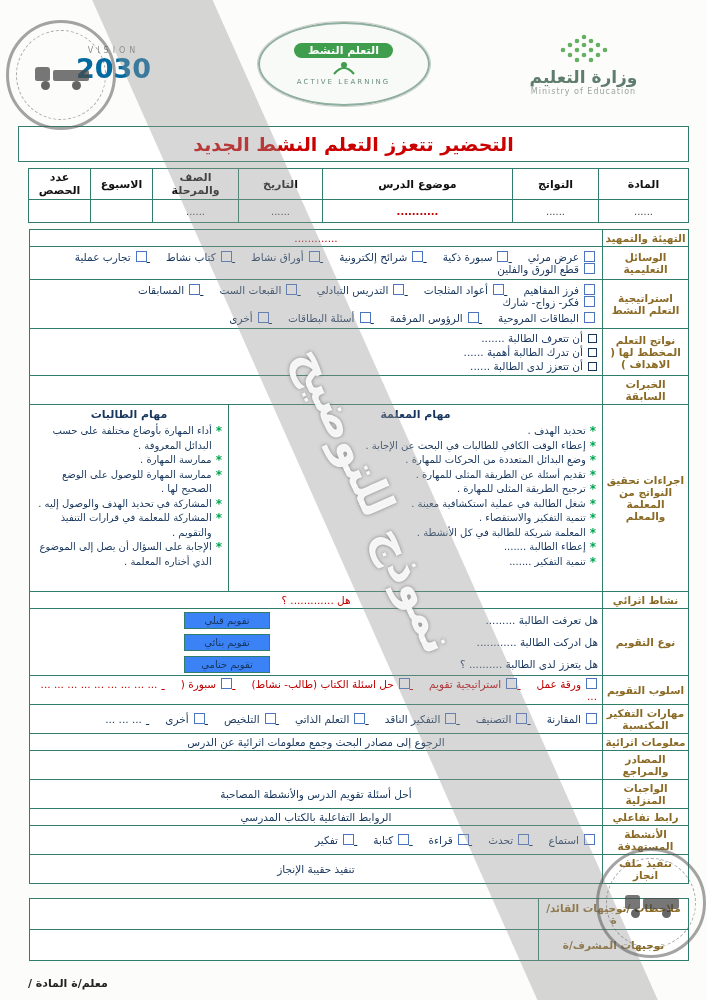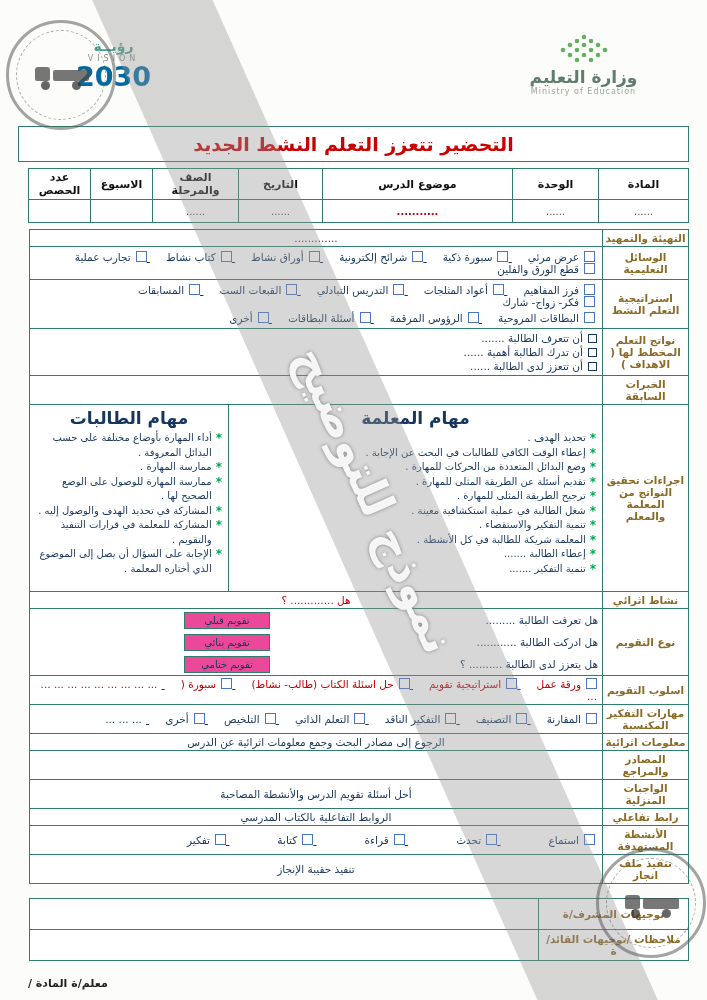--- a/index.html
+++ b/index.html
@@ -33,36 +33,36 @@
 
   .main{font-size:10.5px;}
   .main .lbl{width:86px;color:#8a6a25;font-weight:bold;text-align:center;font-size:10.5px;padding:2px 2px;}
   .main td.val{text-align:right;}
   .center{text-align:center !important;}
   .red{color:#c00000;}
 
   .box{display:inline-block;width:9px;height:9px;border:1.4px solid #4a73c0;margin-left:5px;vertical-align:-1px;background:#fff;}
   .chk-item{display:inline-block;margin-left:16px;white-space:nowrap;}
   .checks{padding:2px 2px;text-decoration:underline;}
-  .checks.wide .chk-item{margin-left:48px;}
+  .checks.wide .chk-item{margin-left:16px;}
   .o-item{padding:1px 0;}
   .o-item .box{width:7px;height:7px;border-color:#17365d;}
 
   .p0{padding:0 !important;}
   .proc{display:flex;min-height:186px;align-items:stretch;}
   .proc-col{padding:2px 6px;font-size:10px;}
   .proc-col.teacher{width:66%;border-left:1.5px solid #2f7d6a;}
   .proc-col.students{width:34%;}
-  .proc-h{font-weight:bold;text-align:center;padding:1px 0 3px;font-size:17px;}
+  .proc-h{font-weight:bold;text-align:center;padding:1px 0 3px;font-size:11px;}
   .pi{display:flex;align-items:flex-start;line-height:1.45;}
   .star{color:#00a651;font-weight:bold;margin-left:4px;font-size:12px;line-height:1.2;}
 
   .ev-line{display:flex;align-items:center;padding:2px 4px;height:18px;}
   .ev-line .q{flex:1;}
-  .ev-line .tag{width:84px;border:1px solid #2f7d6a;text-align:center;font-size:10px;height:15px;line-height:15px;margin-left:150px;background:#ec4899;}
+  .ev-line .tag{width:84px;border:1px solid #2f7d6a;text-align:center;font-size:10px;height:15px;line-height:15px;margin-left:150px;background:#3b82f6;}
 
   .dots-tail{margin-right:4px;}
 
   .notes .lbl{width:150px;color:#8a6a25;font-weight:bold;text-align:center;font-size:10.5px;}
   .notes td{height:26px;}
 
   .footer{margin:16px 20px 0;text-align:left;font-size:11px;font-weight:bold;color:#222;
           padding-left:8px;direction:rtl;}
   .footer span{float:left;}
 
@@ -127,44 +127,51 @@
             <circle cx="35" cy="22" r="2.3"></circle>
             <circle cx="49" cy="22" r="2.3"></circle>
           <circle cx="28" cy="27" r="2.3"></circle>
             <circle cx="42" cy="27" r="2.3"></circle>
         </g>
       </svg>
       <div class="m-name">وزارة التعليم</div>
       <div class="m-sub">Ministry of Education</div>
     </div>
 
+    <div class="oval">
+      <div class="ribbon">التعلم النشط</div>
+      <svg width="26" height="16">
+        <path d="M3 14 Q13 2 23 14" stroke="#3f9e4d" fill="none" stroke-width="2"></path>
+        <circle cx="13" cy="5" r="3" fill="#3f9e4d"></circle>
+      </svg>
+      <div class="al-sub">ACTIVE LEARNING</div>
+    </div>
 
     <div class="vision">
-      <div class="v-ar">رؤيــة</div>
       <div class="v-en">VISION</div>
       <div class="v-year">2030</div>
     </div>
   </header>
 
   <div class="title-box">التحضير تتعزز التعلم النشط الجديد</div>
 
   <table class="info">
     <colgroup>
       <col style="width:90px">
         <col style="width:86px">
         <col style="width:190px">
         <col style="width:84px">
       <col style="width:86px">
         <col style="width:62px">
         <col style="width:62px">
     </colgroup>
     <tbody>
         <tr>
       <th>المادة</th>
-      <th>الوحدة</th>
+      <th>النواتج</th>
       <th>موضوع الدرس</th>
       <th>التاريخ</th>
       <th>الصف والمرحلة</th>
       <th>الاسبوع</th>
       <th>عدد الحصص</th>
     </tr>
     <tr>
       <td>......</td>
       <td>......</td>
       <td class="red">...........</td>
@@ -474,25 +481,25 @@
   </tbody>
     </table>
 
   <table class="notes" style="margin-top:14px">
     <colgroup>
         <col style="width:150px">
         <col>
       </colgroup>
     <tbody>
         <tr>
+      <td class="lbl">ملاحظات /توجيهات القائد/ة</td>
+      <td></td>
+    </tr>
+    <tr>
       <td class="lbl">توجيهات المشرف/ة</td>
-      <td></td>
-    </tr>
-    <tr>
-      <td class="lbl">ملاحظات /توجيهات القائد/ة</td>
       <td></td>
     </tr>
   </tbody>
     </table>
 
   <div class="footer">
     <span>معلم/ة المادة /</span>
   </div>
 
 </div>

